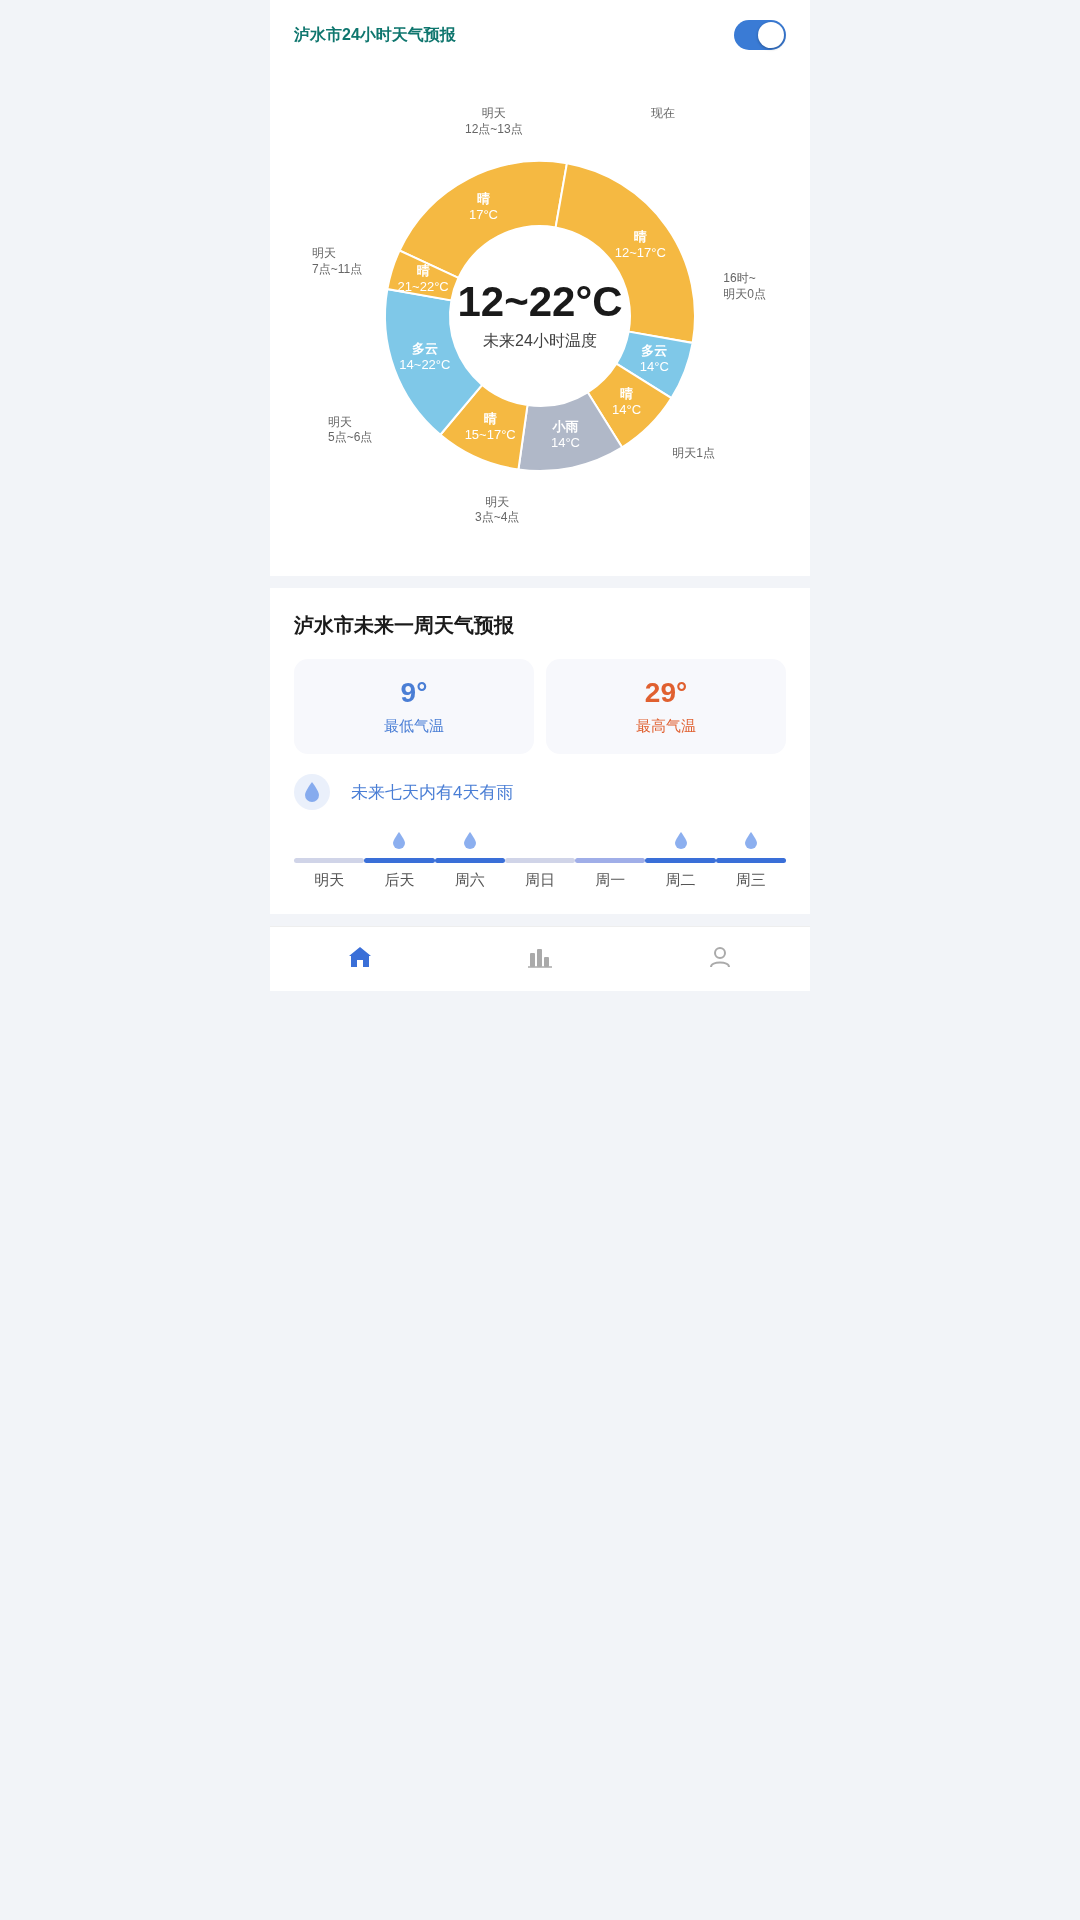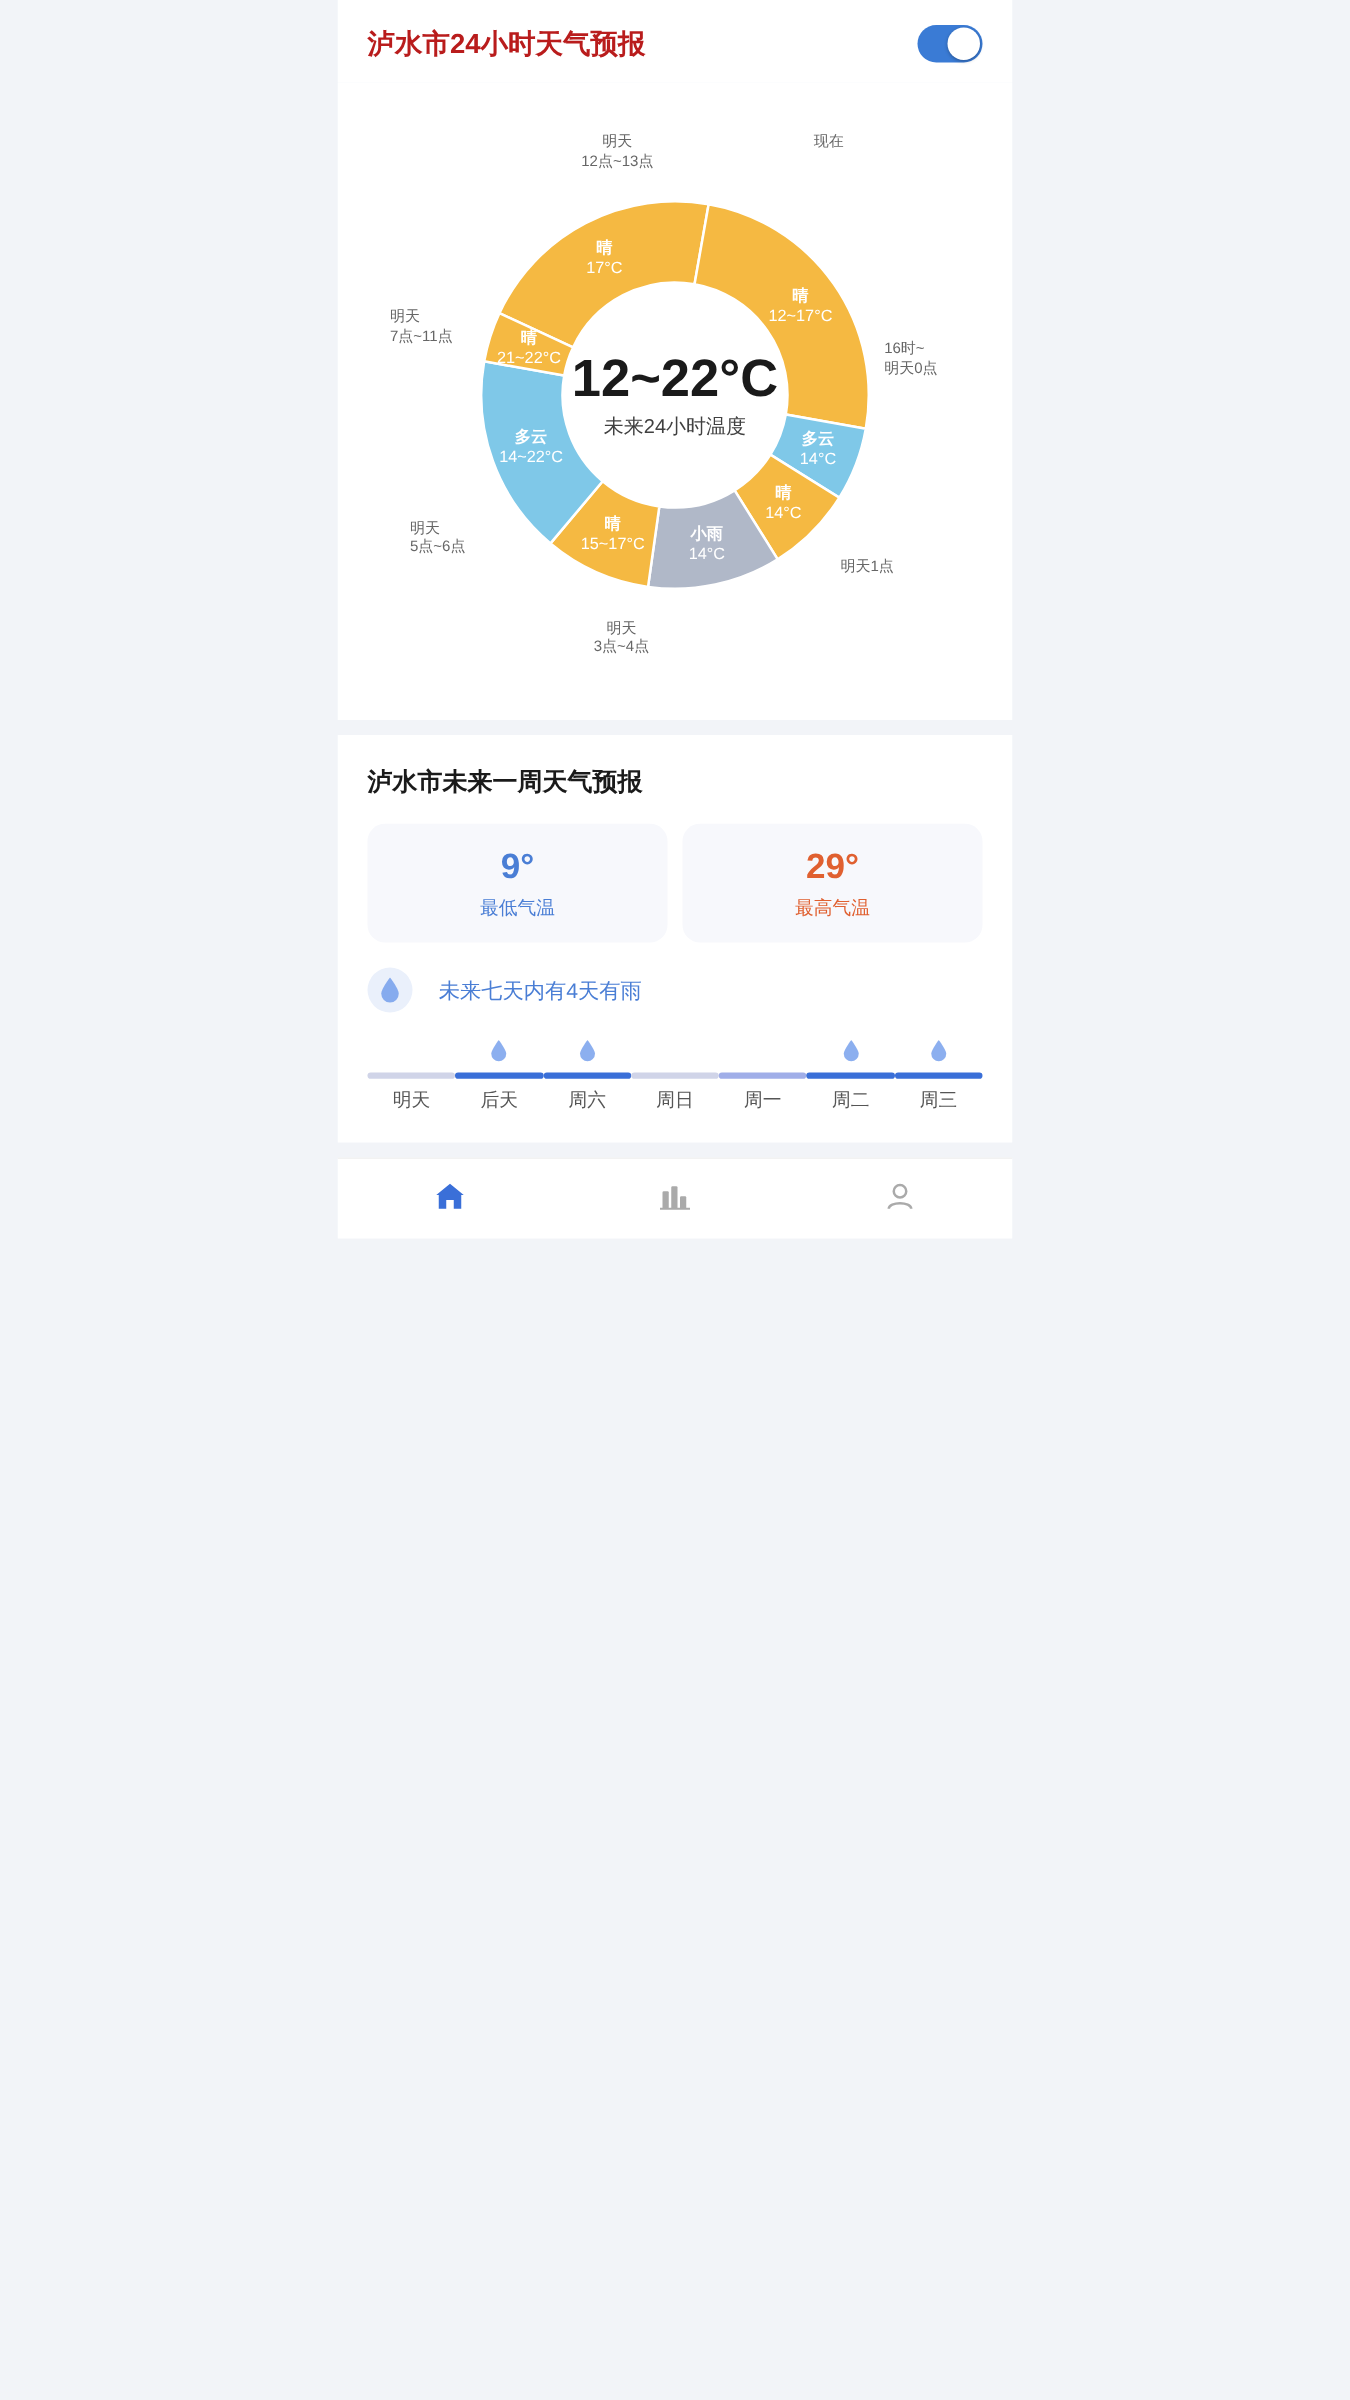--- a/index.html
+++ b/index.html
@@ -16,23 +16,23 @@
 
     
     .header {
       background: #fff;
       padding: 20px 24px 16px;
       display: flex;
       align-items: center;
       justify-content: space-between;
     }
     .header-title {
-      font-size: 22px;
+      font-size: 16px;
       font-weight: 600;
-      color: #b91c1c;
+      color: #0f766e;
     }
     .toggle-switch {
       width: 52px;
       height: 30px;
       background: #3a7bd5;
       border-radius: 15px;
       position: relative;
       cursor: pointer;
     }
     .toggle-knob {
@@ -282,21 +282,21 @@
 
       <div class="seg-label" style="top:20px;right:95px;text-align:center;">
         <div class="time-label">现在</div>
       </div>
 
       <div class="seg-label" style="top:20px;left:155px;text-align:center;">
         <div class="time-label">明天</div>
         <div class="time-label">12点~13点</div>
       </div>
 
-      <div class="seg-label" style="top:185px;right:20px;text-align:left;">
+      <div class="seg-label" style="top:185px;right:4px;text-align:left;">
         <div class="time-label">16时~</div>
         <div class="time-label">明天0点</div>
       </div>
 
       <div class="seg-label" style="bottom:84px;right:55px;text-align:center;">
         <div class="time-label">明天1点</div>
       </div>
 
       <div class="seg-label" style="bottom:20px;left:165px;text-align:center;">
         <div class="time-label">明天</div>

